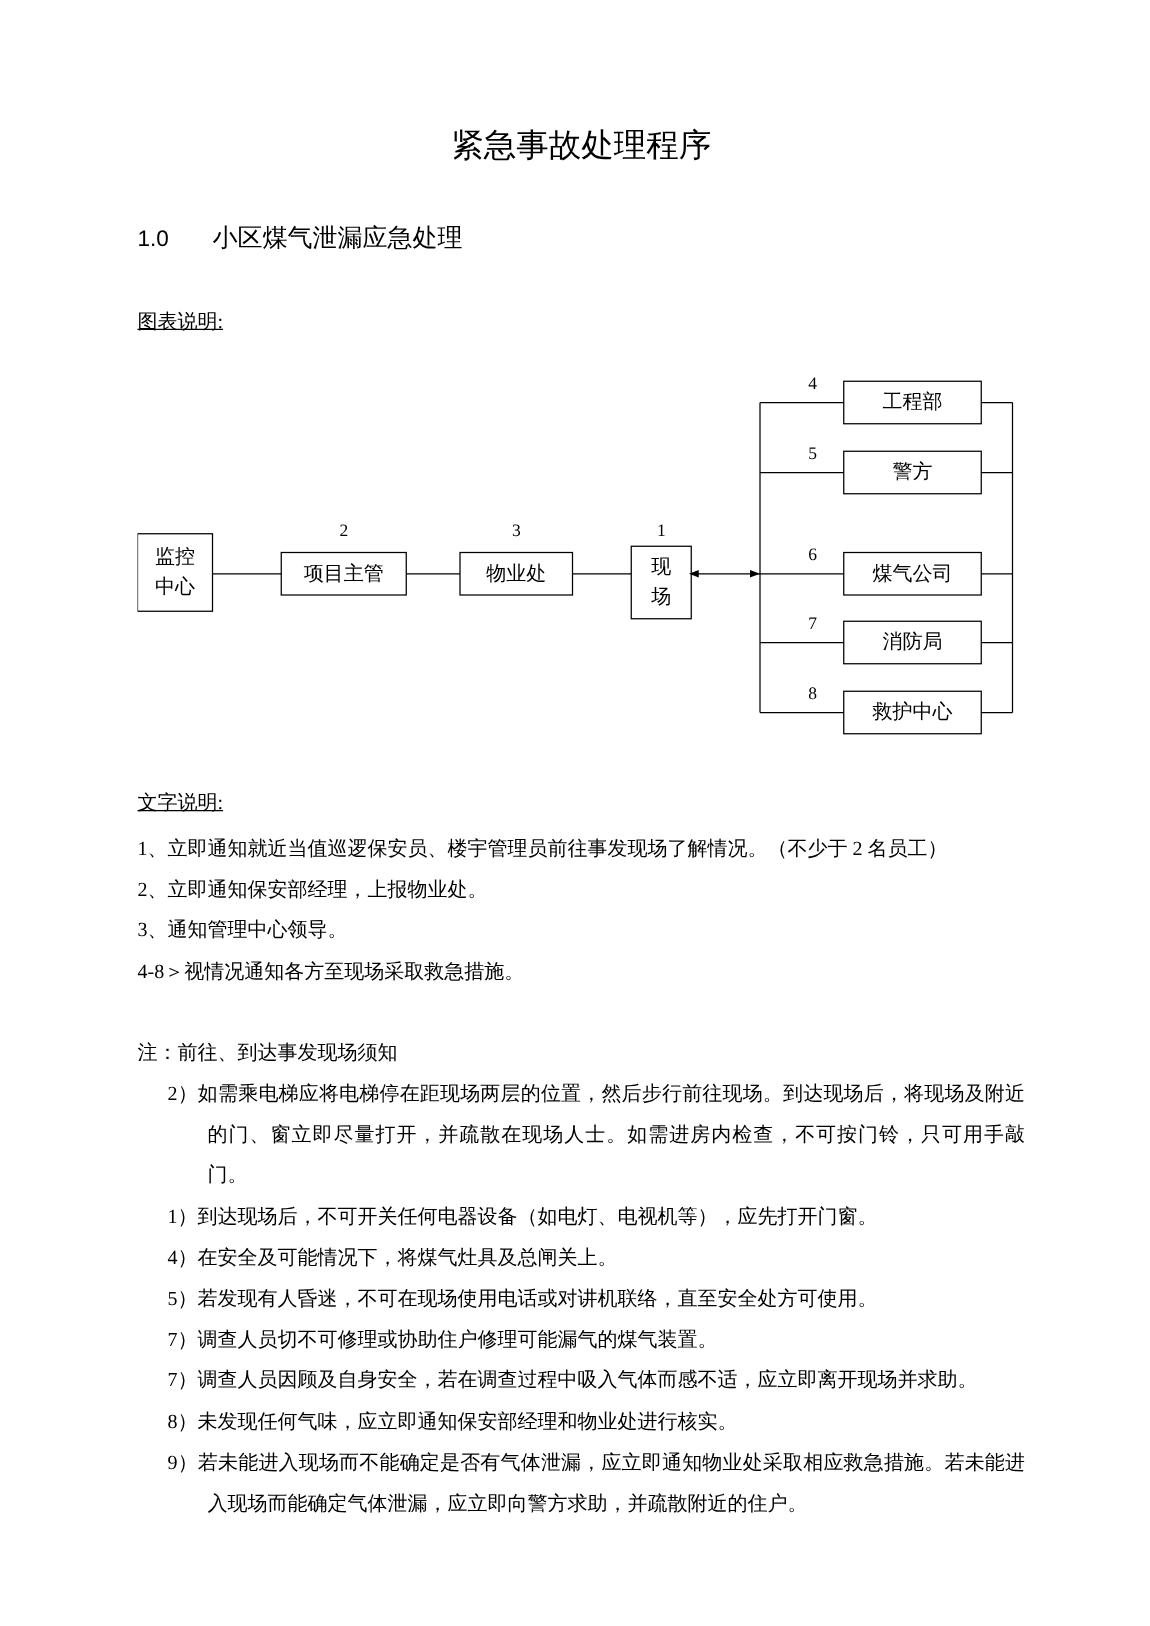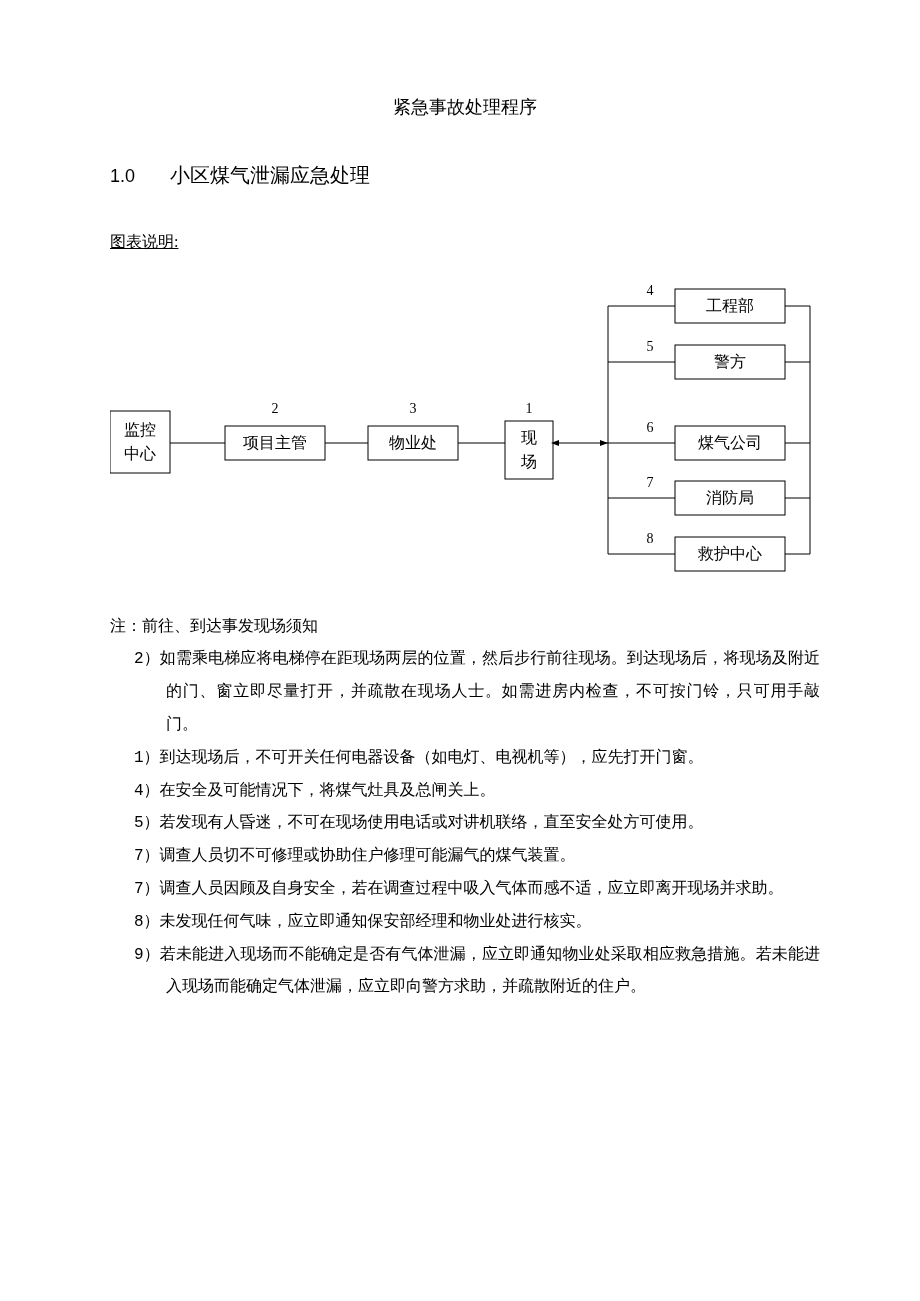--- a/index.html
+++ b/index.html
@@ -10,23 +10,23 @@
     color: #000;
     width: 920px;
   }
   .page {
     padding: 90px 100px 60px 110px;
     font-size: 16px;
     line-height: 2.05;
   }
   .title {
     text-align: center;
-    font-size: 18px;
+    font-size: 26px;
     margin-bottom: 28px;
-    font-family: Liberation Mono, monospace;
+    font-family: Liberation Sans, sans-serif;
   }
   .section-heading {
     font-size: 20px;
     margin-bottom: 30px;
   }
   .section-heading .num {
     font-family: Liberation Sans, sans-serif;
     font-size: 18px;
     margin-right: 30px;
   }
@@ -62,22 +62,21 @@
     fill: none;
   }
   .text-desc {
     margin-top: 10px;
   }
   .text-desc p,
   .notes p {
     margin: 0;
   }
   .notes {
-    margin-top: 12px;
-    font-family: Liberation Mono, monospace;
+    margin-top: 32px;
   }
   .notes .note-item {
     padding-left: 3.5em;
     text-indent: -2em;
     text-align: justify;
   }
   .notes .note-head {
     padding-left: 0;
     text-indent: 0;
   }
@@ -159,20 +158,27 @@
 
       <line class="line" x1="700" y1="35" x2="700" y2="283"></line>
       <line class="line" x1="675" y1="35" x2="700" y2="35"></line>
       <line class="line" x1="675" y1="91" x2="700" y2="91"></line>
       <line class="line" x1="675" y1="172" x2="700" y2="172"></line>
       <line class="line" x1="675" y1="227" x2="700" y2="227"></line>
       <line class="line" x1="675" y1="283" x2="700" y2="283"></line>
     </svg>
   </div>
 
+  <div class="text-desc">
+    <span class="label-underline">文字说明:</span>
+    <p>1、立即通知就近当值巡逻保安员、楼宇管理员前往事发现场了解情况。（不少于 2 名员工）</p>
+    <p>2、立即通知保安部经理，上报物业处。</p>
+    <p>3、通知管理中心领导。</p>
+    <p>4-8＞视情况通知各方至现场采取救急措施。</p>
+  </div>
 
   <div class="notes">
     <p class="note-head">注：前往、到达事发现场须知</p>
     <p class="note-item">2）如需乘电梯应将电梯停在距现场两层的位置，然后步行前往现场。到达现场后，将现场及附近的门、窗立即尽量打开，并疏散在现场人士。如需进房内检查，不可按门铃，只可用手敲门。</p>
     <p class="note-item">1）到达现场后，不可开关任何电器设备（如电灯、电视机等），应先打开门窗。</p>
     <p class="note-item">4）在安全及可能情况下，将煤气灶具及总闸关上。</p>
     <p class="note-item">5）若发现有人昏迷，不可在现场使用电话或对讲机联络，直至安全处方可使用。</p>
     <p class="note-item">7）调查人员切不可修理或协助住户修理可能漏气的煤气装置。</p>
     <p class="note-item">7）调查人员因顾及自身安全，若在调查过程中吸入气体而感不适，应立即离开现场并求助。</p>
     <p class="note-item">8）未发现任何气味，应立即通知保安部经理和物业处进行核实。</p>

